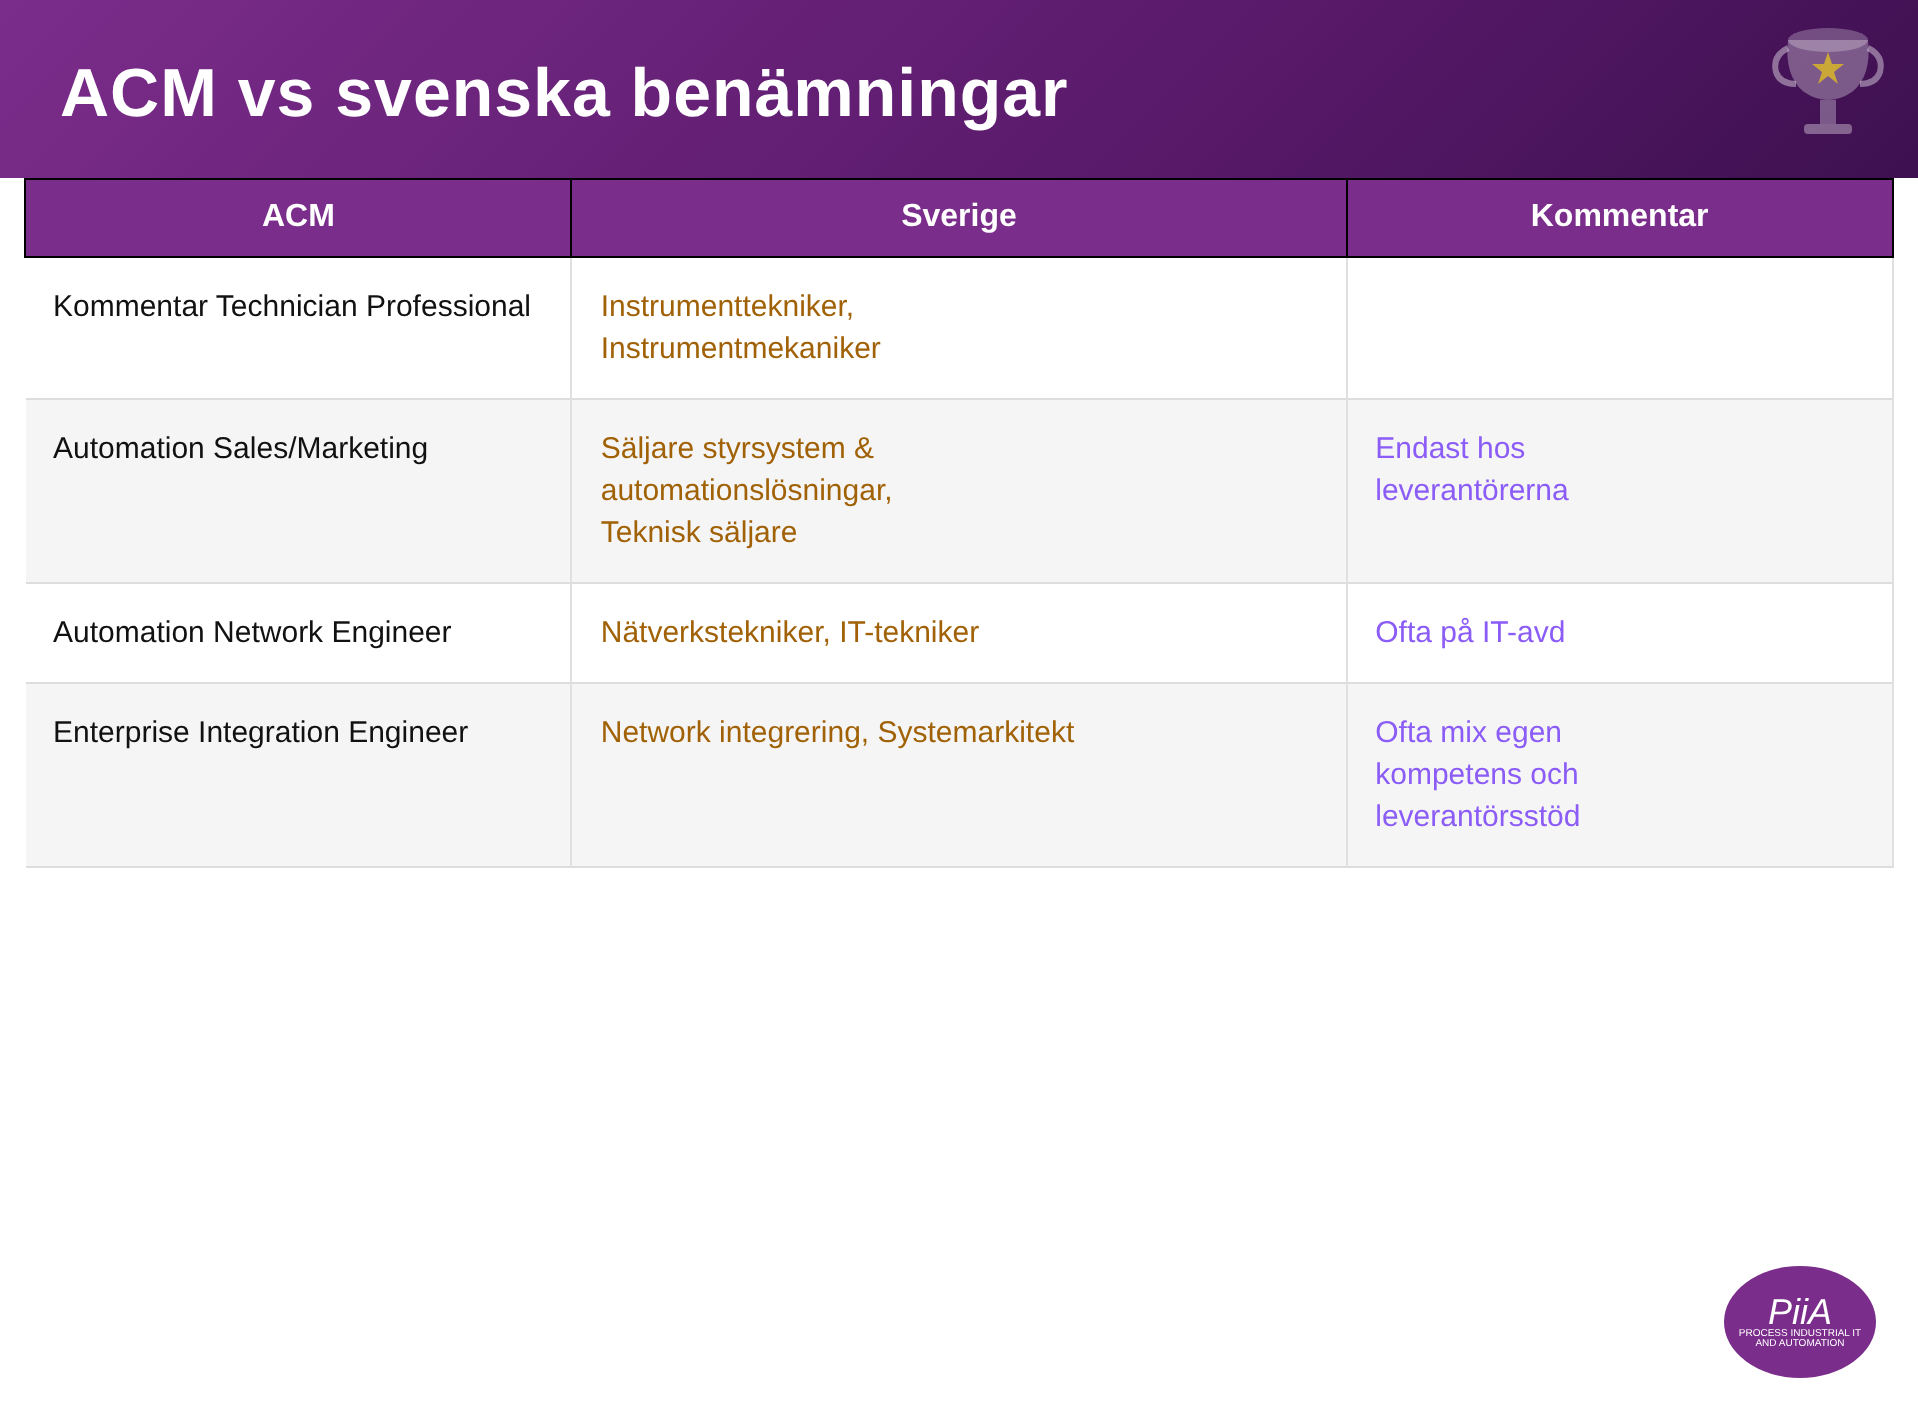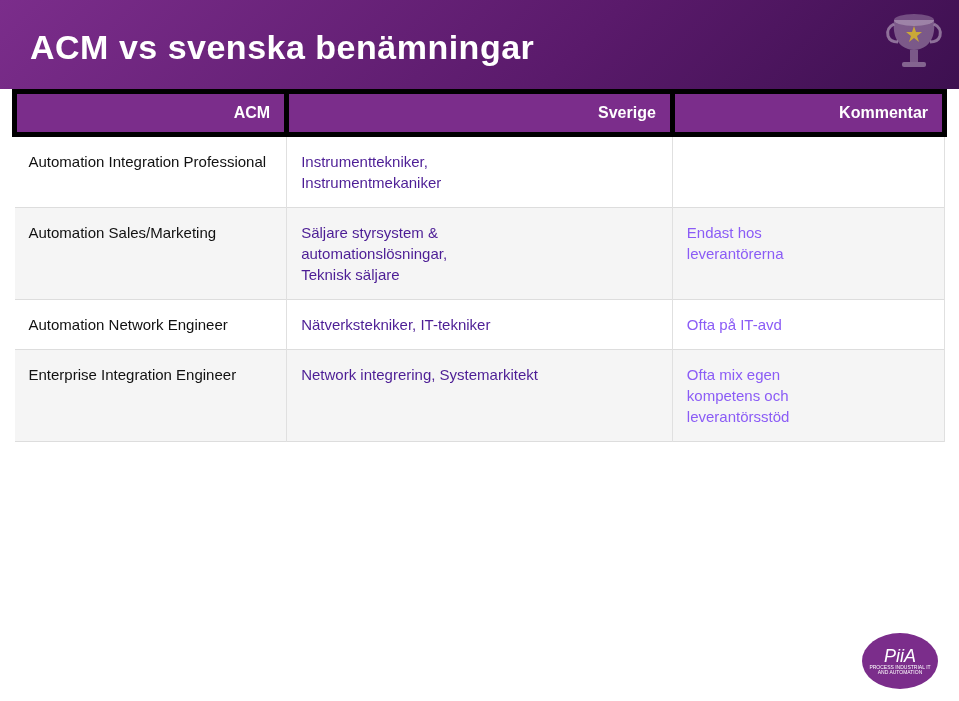--- a/index.html
+++ b/index.html
@@ -63,22 +63,22 @@
       font-size: 15px;
     }
 
     
     thead tr th {
       background: #7b2d8b;
       color: #fff;
       font-weight: bold;
       font-size: 16px;
       padding: 10px 14px;
-      text-align: right;
-      border: 5px solid #000000;
+      text-align: center;
+      border: 1px solid #000000;
     }
 
     
     tbody tr {
       border-bottom: 1px solid #ddd;
     }
 
     tbody tr:nth-child(even) {
       background: #f5f5f5;
     }
@@ -96,21 +96,21 @@
     }
 
     tbody td:first-child {
       font-weight: 500;
       color: #111;
       width: 240px;
     }
 
     tbody td:nth-child(2) {
       width: 340px;
-      color: #4c1d95;
+      color: #a16207;
     }
 
     tbody td:nth-child(3) {
       color: #8b5cf6;
       width: 240px;
     }
 
     
     .logo-container {
       position: absolute;
@@ -181,21 +181,21 @@
     <table>
       <thead>
         <tr>
           <th>ACM</th>
           <th>Sverige</th>
           <th>Kommentar</th>
         </tr>
       </thead>
       <tbody id="table-body">
       <tr>
-            <td>Automation Integration Professional</td>
+            <td>Kommentar Technician Professional</td>
             <td>Instrumenttekniker,<br>Instrumentmekaniker</td>
             <td></td>
           </tr>
           <tr>
             <td>Automation Sales/Marketing</td>
             <td>Säljare styrsystem &amp;<br>automationslösningar,<br>Teknisk säljare</td>
             <td>Endast hos<br>leverantörerna</td>
           </tr>
           <tr>
             <td>Automation Network Engineer</td>

